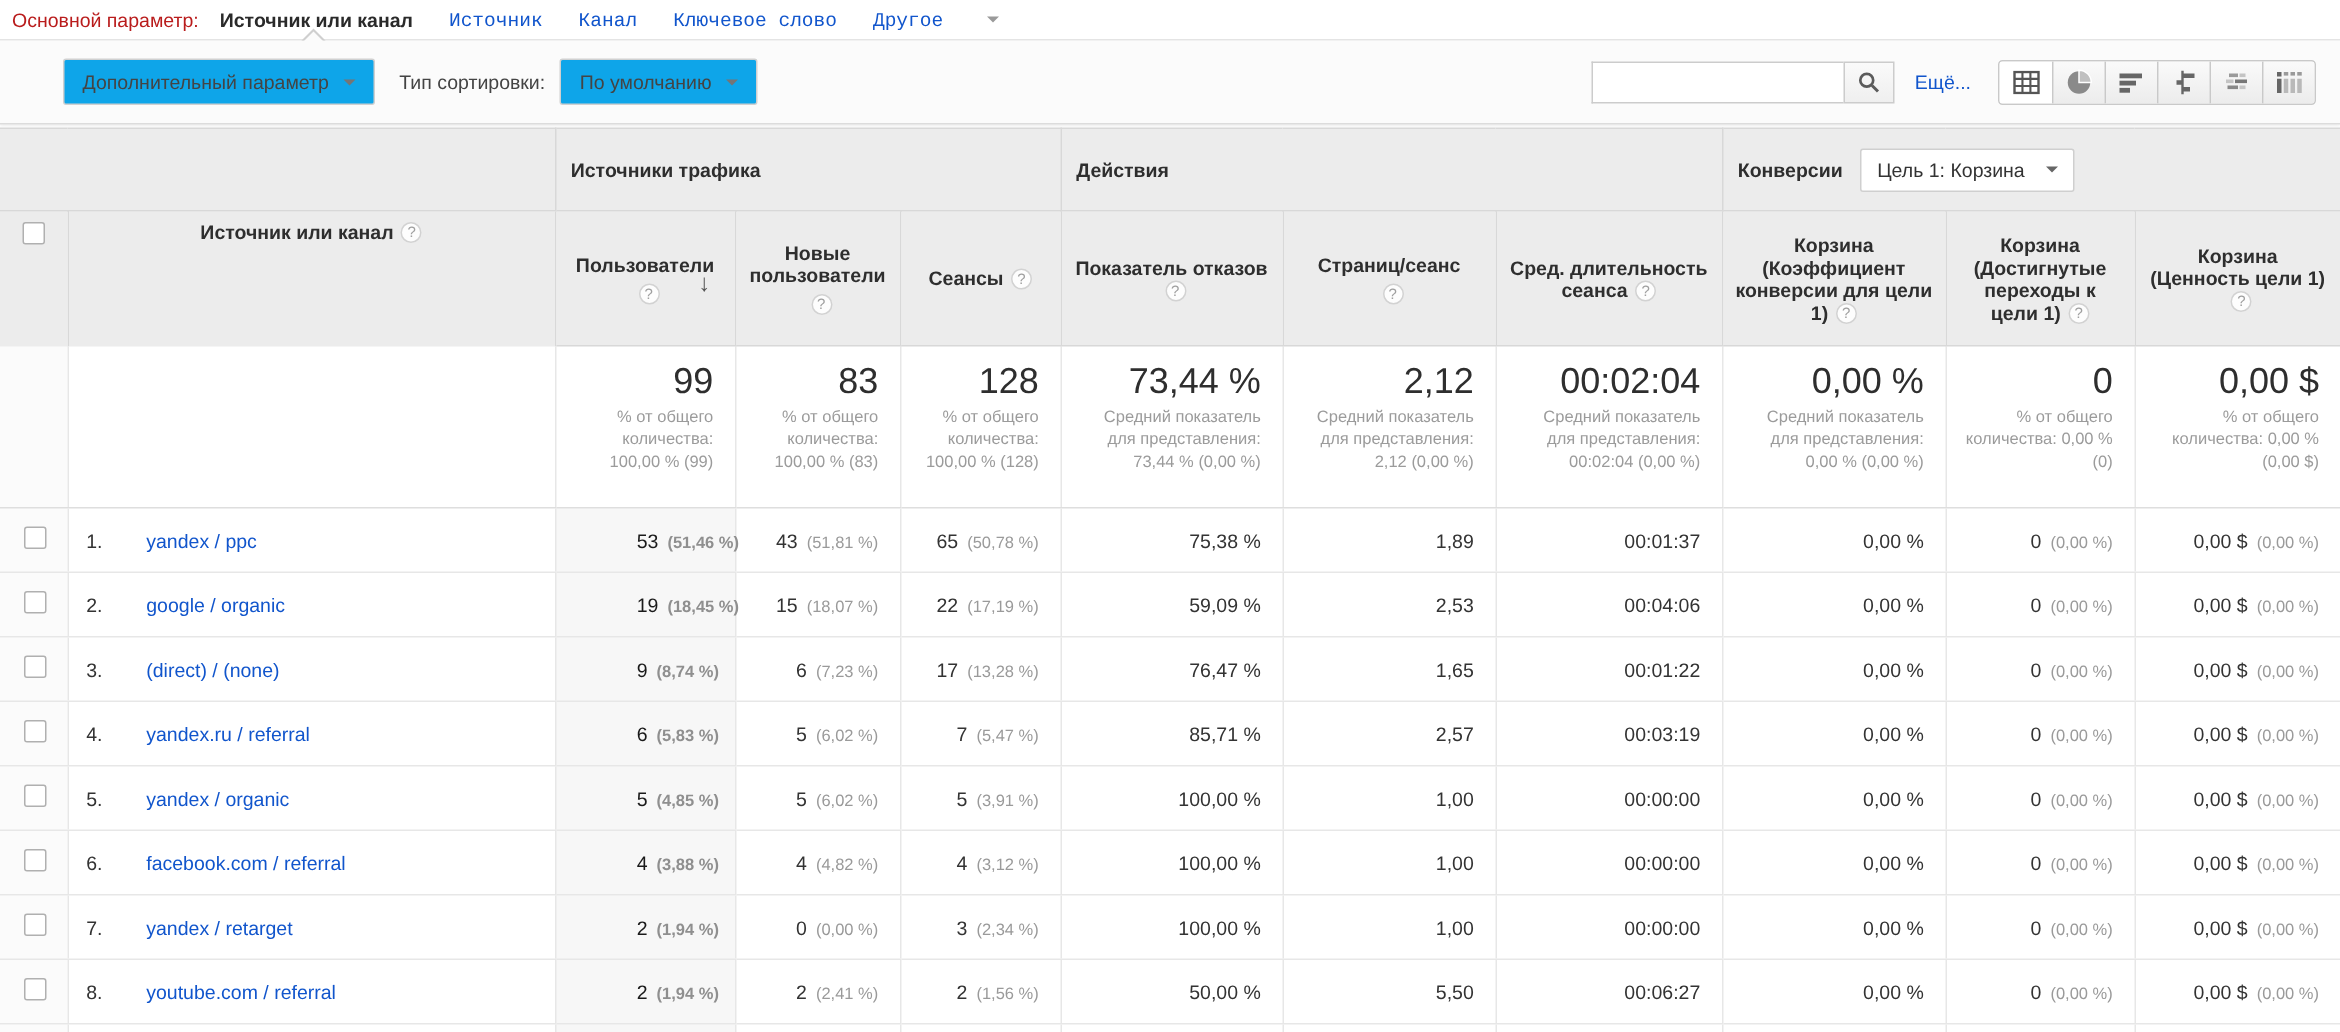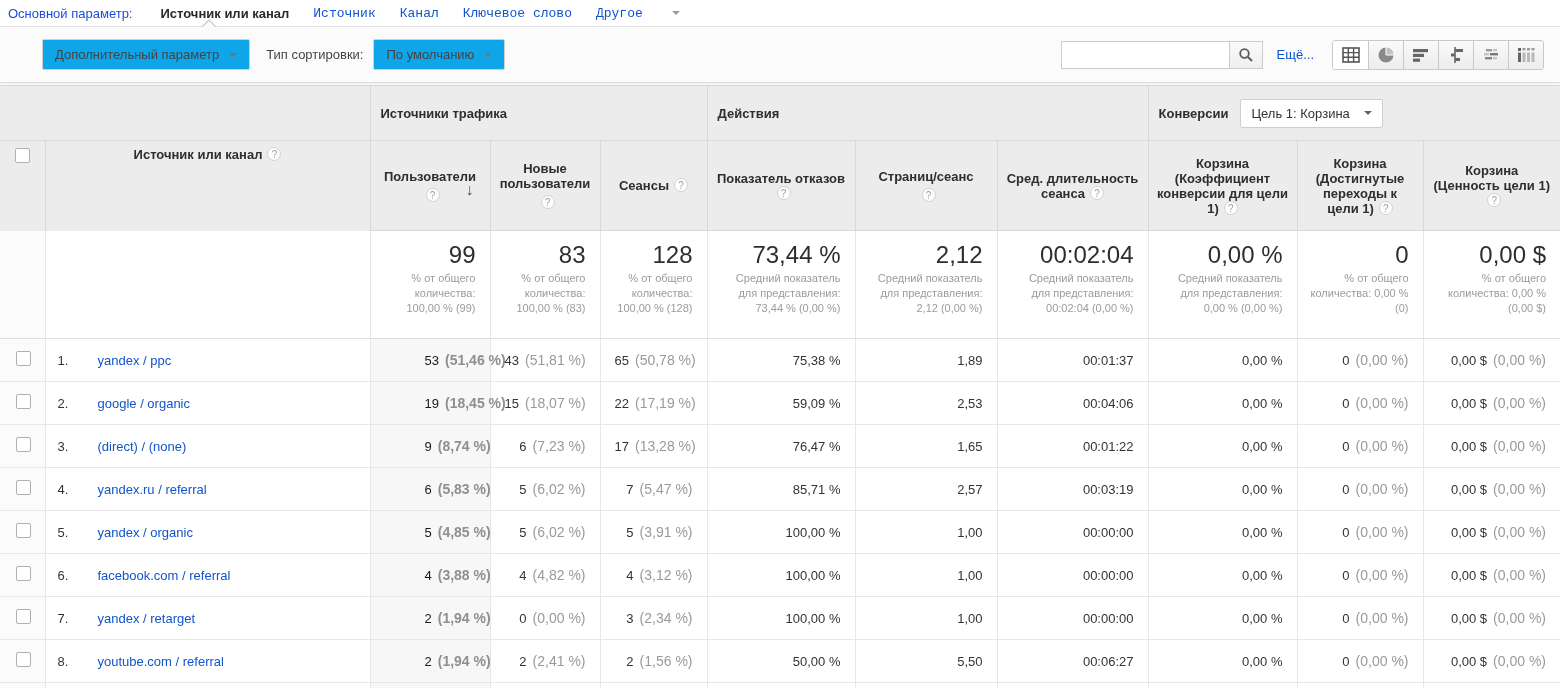--- a/index.html
+++ b/index.html
@@ -2,21 +2,21 @@
 <html><head>
 <meta charset="utf-8">
 <style>
   * { box-sizing: border-box; margin: 0; padding: 0; }
   html,body { width:1560px; height:688px; overflow:hidden; background:#fff;
     font-family:"Liberation Sans","DejaVu Sans",sans-serif; color:#333; }
 
   
   .tabbar { position:relative; height:27px; display:flex; align-items:center;
     padding-left:8px; background:#fff; border-bottom:1px solid #e4e4e4; font-size:13px; }
-  .tabbar .plabel { color:#1d4ed8; margin-right:28px; }
+  .tabbar .plabel { color:#b91c1c; margin-right:14px; }
   .tabbar .tab-active { font-weight:bold; color:#2a2a2a; margin-right:24px; }
   .tabbar a.tab { color:#1155cc; text-decoration:none; margin-right:24px; cursor:pointer;font-family:Liberation Mono, monospace; }
   .tabbar .tab-other { color:#1155cc; margin-right:4px; }
   .caret-sm { display:inline-block; width:0; height:0; border-left:4px solid transparent;
     border-right:4px solid transparent; border-top:4px solid #9a9a9a; margin-left:5px; vertical-align:2px; }
   .notch { position:absolute; left:201px; bottom:-1px; width:0; height:0;
     border-left:8px solid transparent; border-right:8px solid transparent; border-bottom:8px solid #cfcfcf; }
   .notch::after { content:""; position:absolute; left:-7px; top:1.5px; width:0; height:0;
     border-left:7px solid transparent; border-right:7px solid transparent; border-bottom:7px solid #fbfbfb; }
 
@@ -79,21 +79,21 @@
     border-bottom:1px solid #dedede; }
   .sum-val { font-size:24px; color:#2e2e2e; line-height:28px; white-space:nowrap; }
   .sum-sub { font-size:11px; color:#9b9b9b; line-height:15px; margin-top:2px; }
 
   tr.datarow td { height:43px; padding:0 14px; text-align:right; white-space:nowrap; }
   tr.datarow td.c-dim { text-align:left; padding-left:12px; }
   td.c-users { background:#f7f7f7 !important; }
   .rownum { display:inline-block; min-width:24px; color:#333; margin-right:16px; }
   a.dimlink { color:#1155cc; text-decoration:none; cursor:pointer; }
   .val-b { font-weight:normal; color:#1a1a1a;padding-left:40px; }
-  .pct { color:#9a9a9a; font-size:14px; margin-left:6px; }
+  .pct { color:#9a9a9a; font-size:11px; margin-left:6px; }
   .pct-b { font-weight:bold; color:#8f8f8f; }
   tr.sliver td { height:5px; border-bottom:none; }
 
   svg .ic { fill:#666; stroke:none; }
 </style>
 </head>
 <body>
 
 <div class="tabbar">
   <span class="plabel">Основной параметр:</span>

